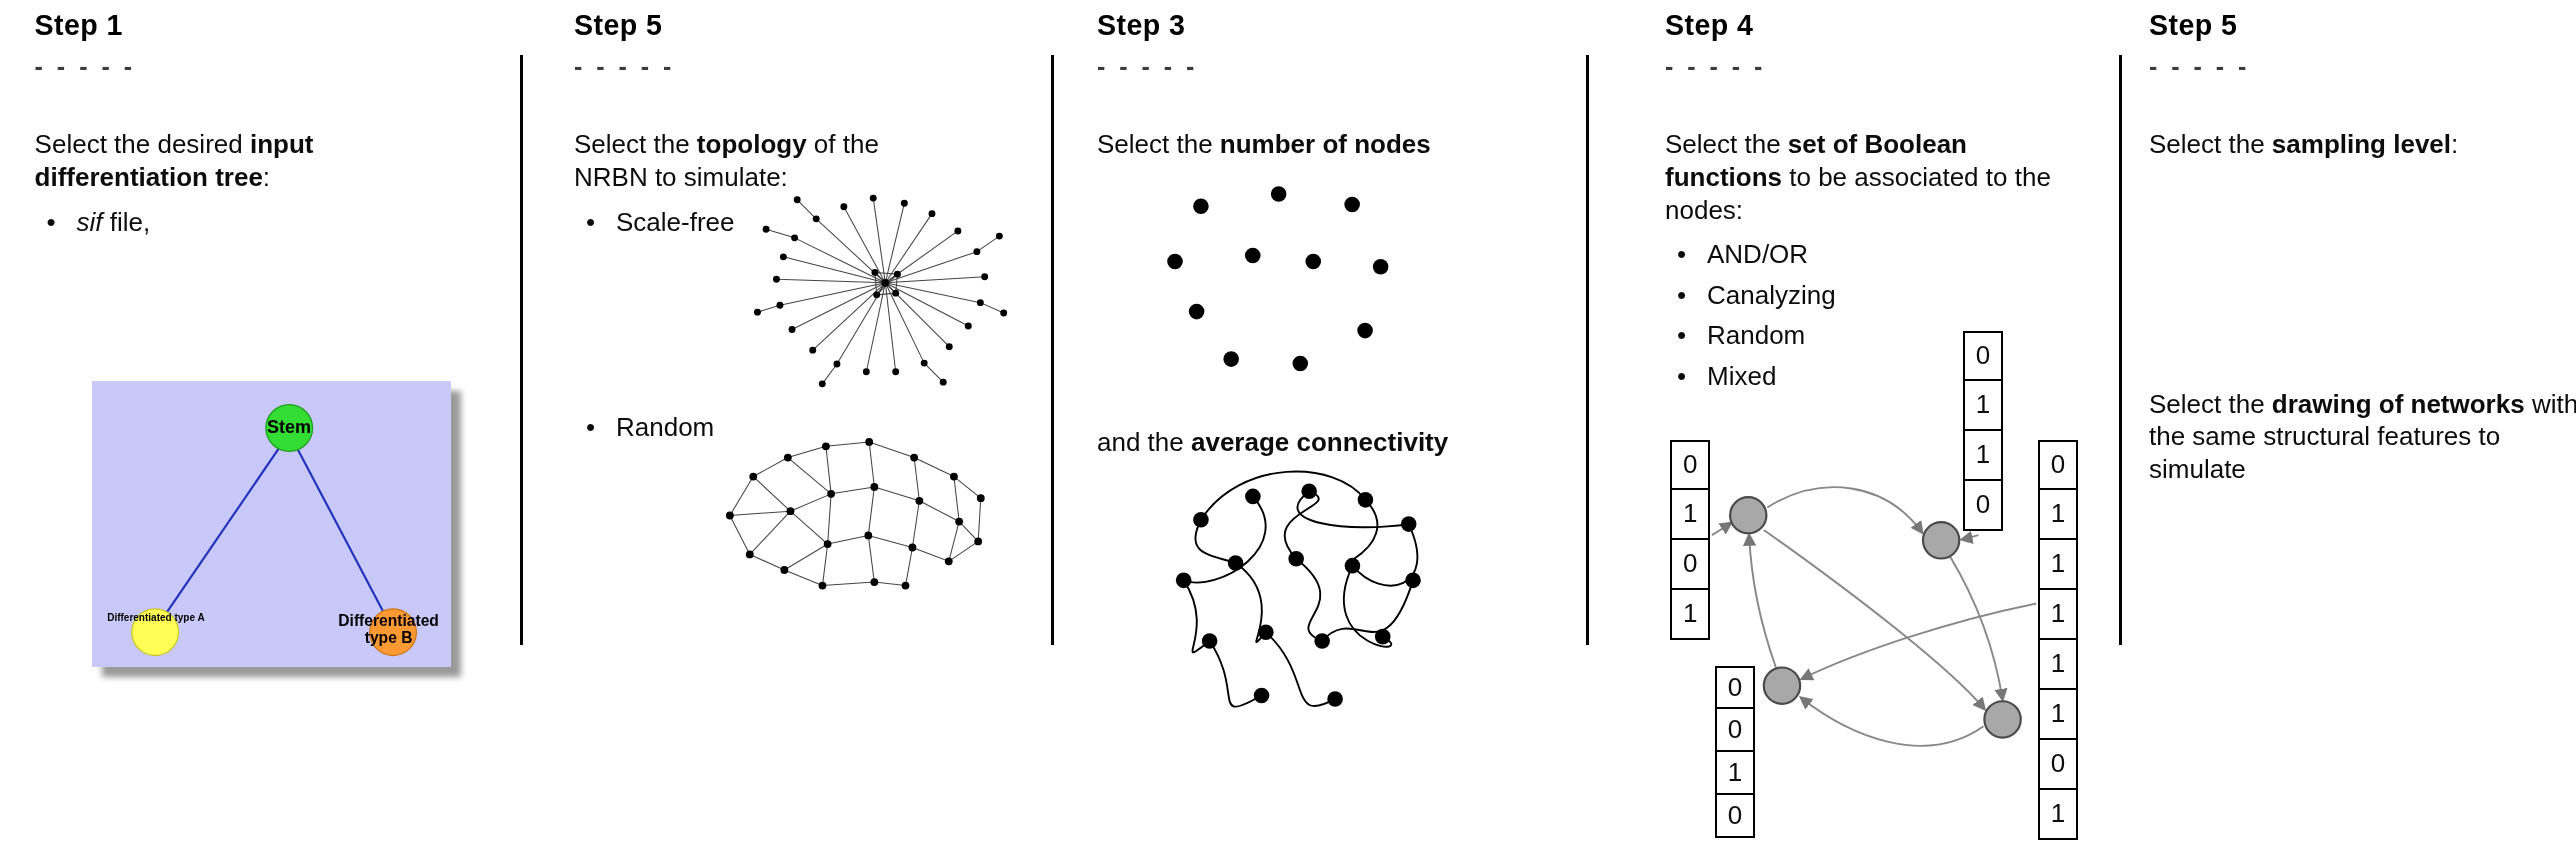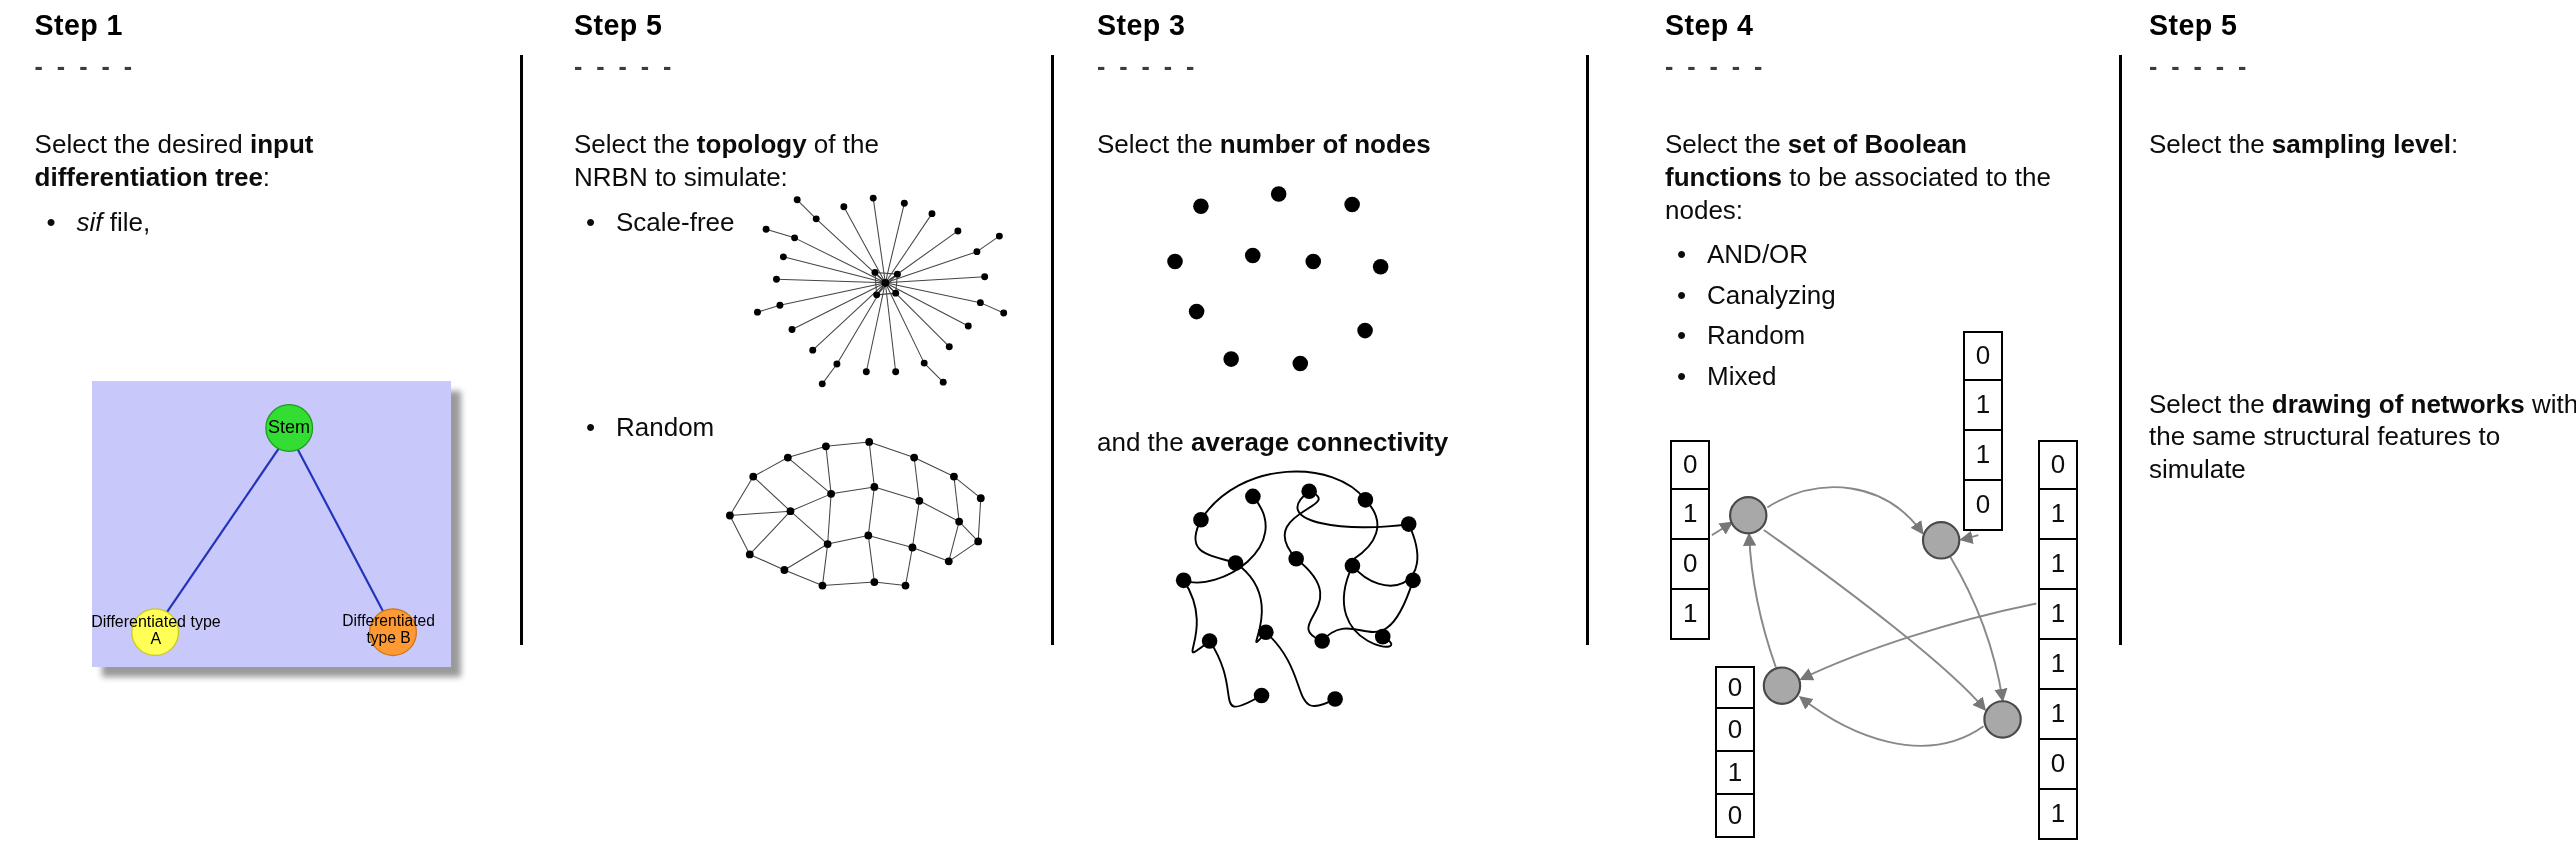--- a/index.html
+++ b/index.html
@@ -26,23 +26,23 @@
   ul.blist { list-style:none; margin-top:12px; }
   ul.blist li { position:relative; padding-left:42px; font-size:26px; line-height:1.26; margin-top:7.8px; }
   ul.blist li::before { content:"\2022"; position:absolute; left:12px; top:0; }
 
   svg.fig { position:absolute; overflow:visible; }
 
   
   .tree-box { position:absolute; left:57px; top:372px; width:359px; height:286px;
               background:#c8c8fa; box-shadow:9.5px 9.5px 6px #9a9a9a; }
   .tree-box svg { position:absolute; left:0; top:0; }
-  .node-label { position:absolute; font-weight:normal; text-align:center; color:#000; }
+  .node-label { position:absolute; font-weight:bold; text-align:center; color:#000; }
   .stem-label { font-size:18px; left:154px; top:36px; width:87px; }
-  .a-label { font-size:16px; left:-1.7px;  top:232px; width:132px; line-height:1.08; }
+  .a-label { font-size:10px; left:-1.7px;  top:232px; width:132px; line-height:1.08; }
   .b-label { font-size:15.6px; left:234px; top:232px; width:126px; line-height:1.08; }
 
   
   .bool-diagram { position:absolute; left:0px; top:322px; width:490px; height:519px; }
   .bool-diagram > svg { position:absolute; left:0; top:0; z-index:1; overflow:visible; }
   .tstack { position:absolute; z-index:3; background:#fff; }
   .cell { width:40px; height:50px; border:2.6px solid #000; border-top:none;
           display:flex; align-items:center; justify-content:center;
           font-size:26px; font-weight:500; background:#fff; }
   .tstack .cell:first-child { border-top:2.6px solid #000; }

